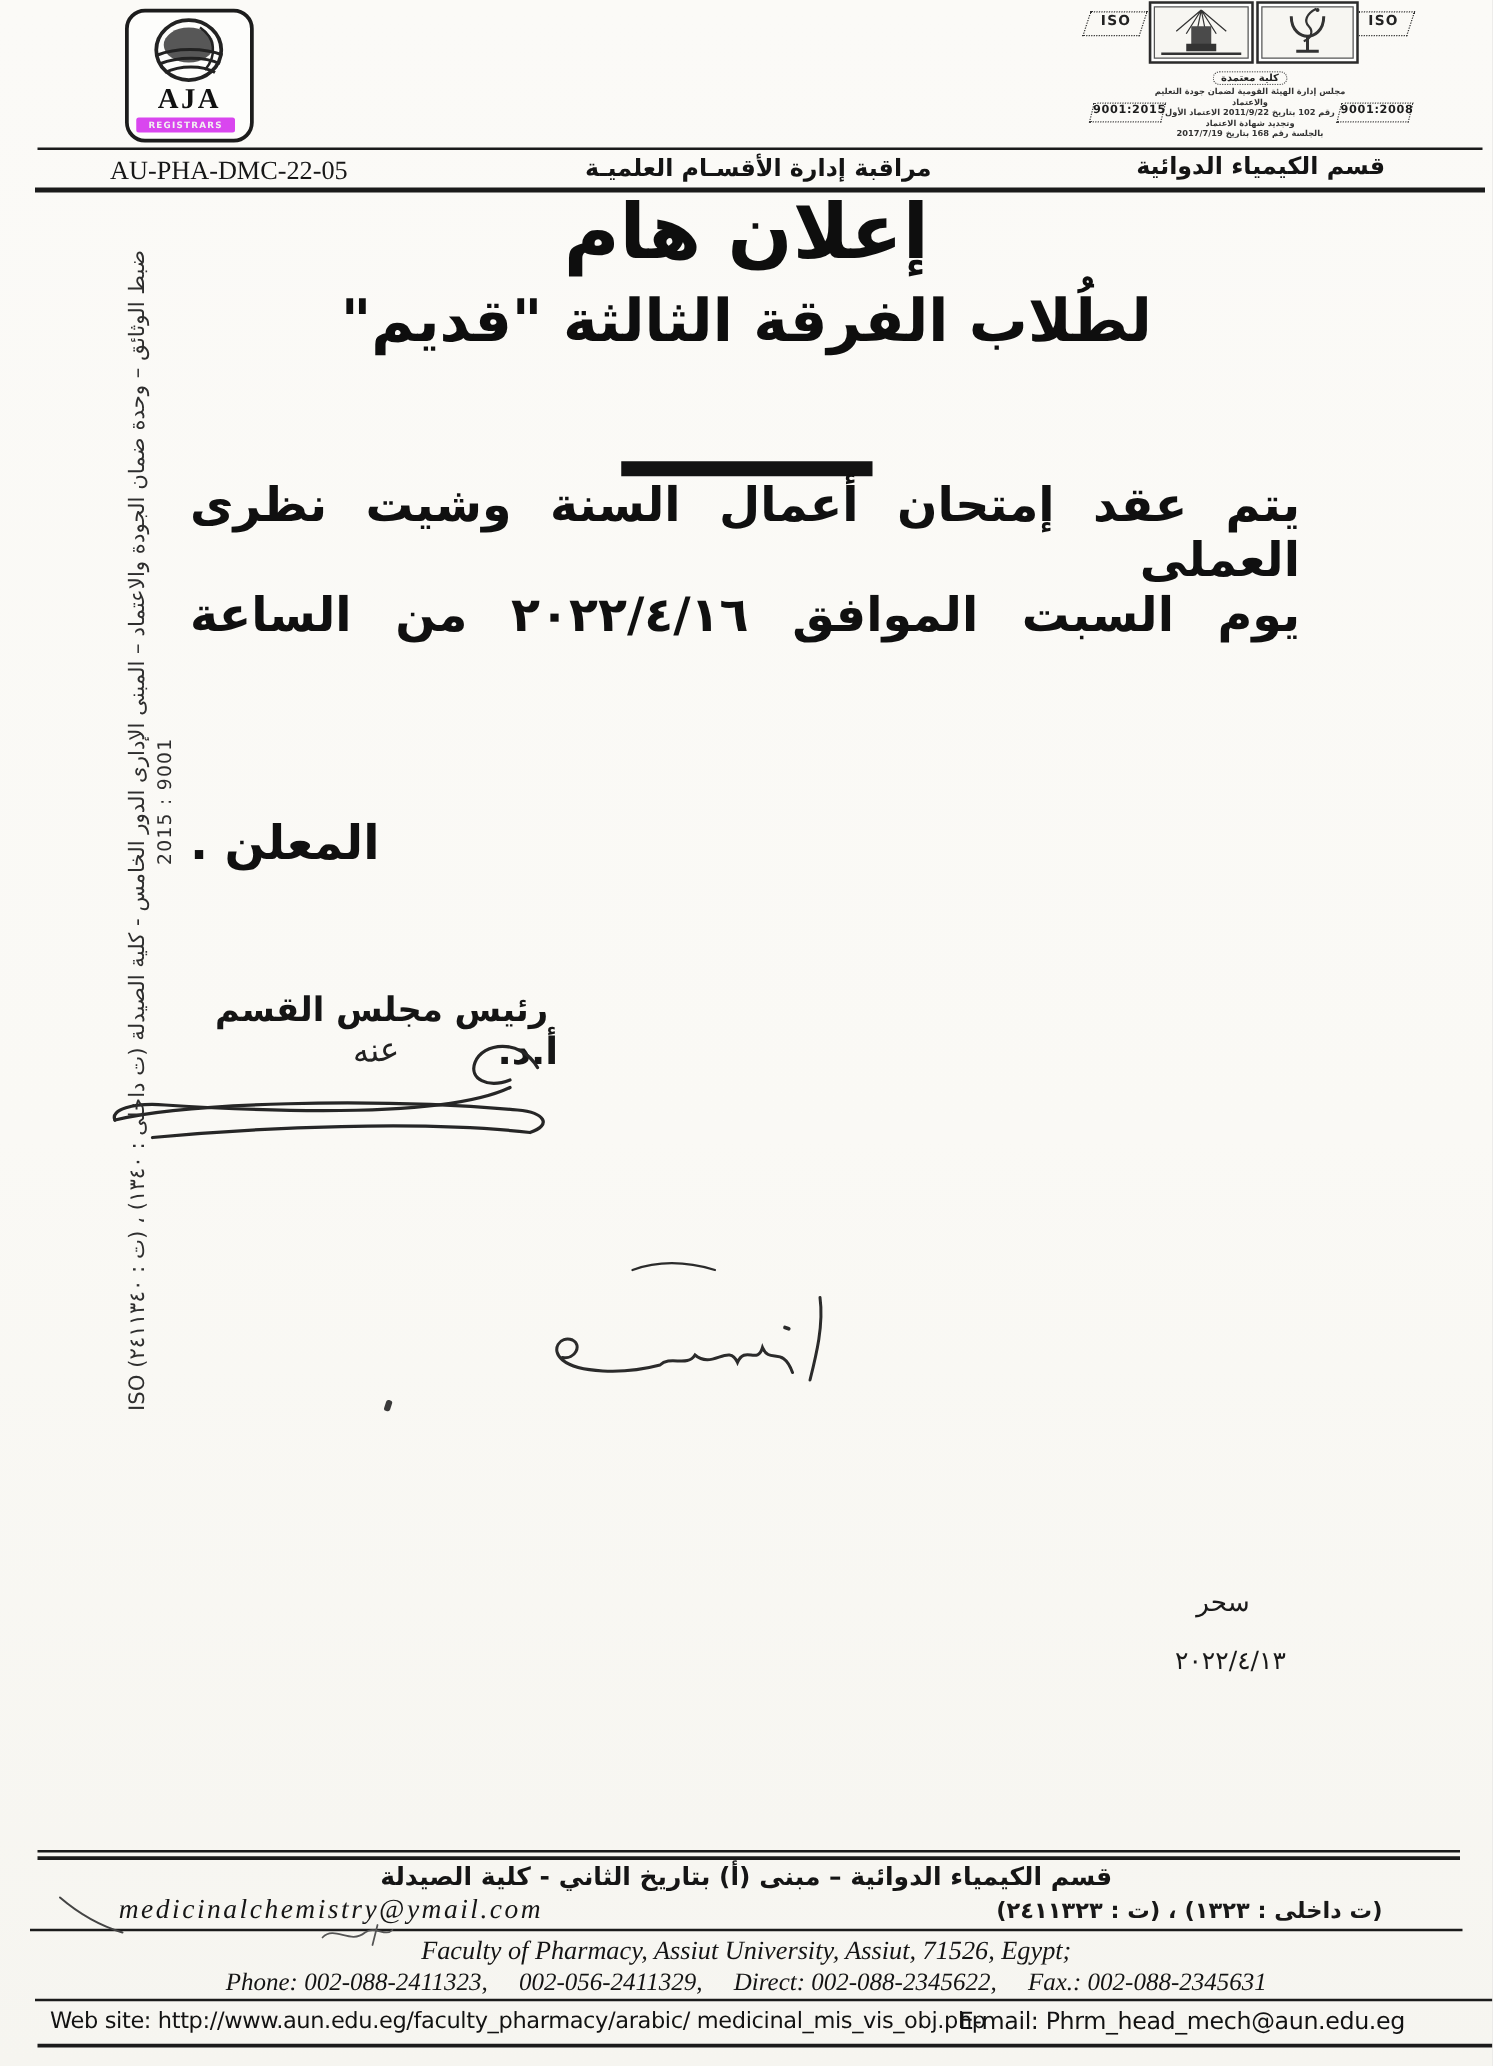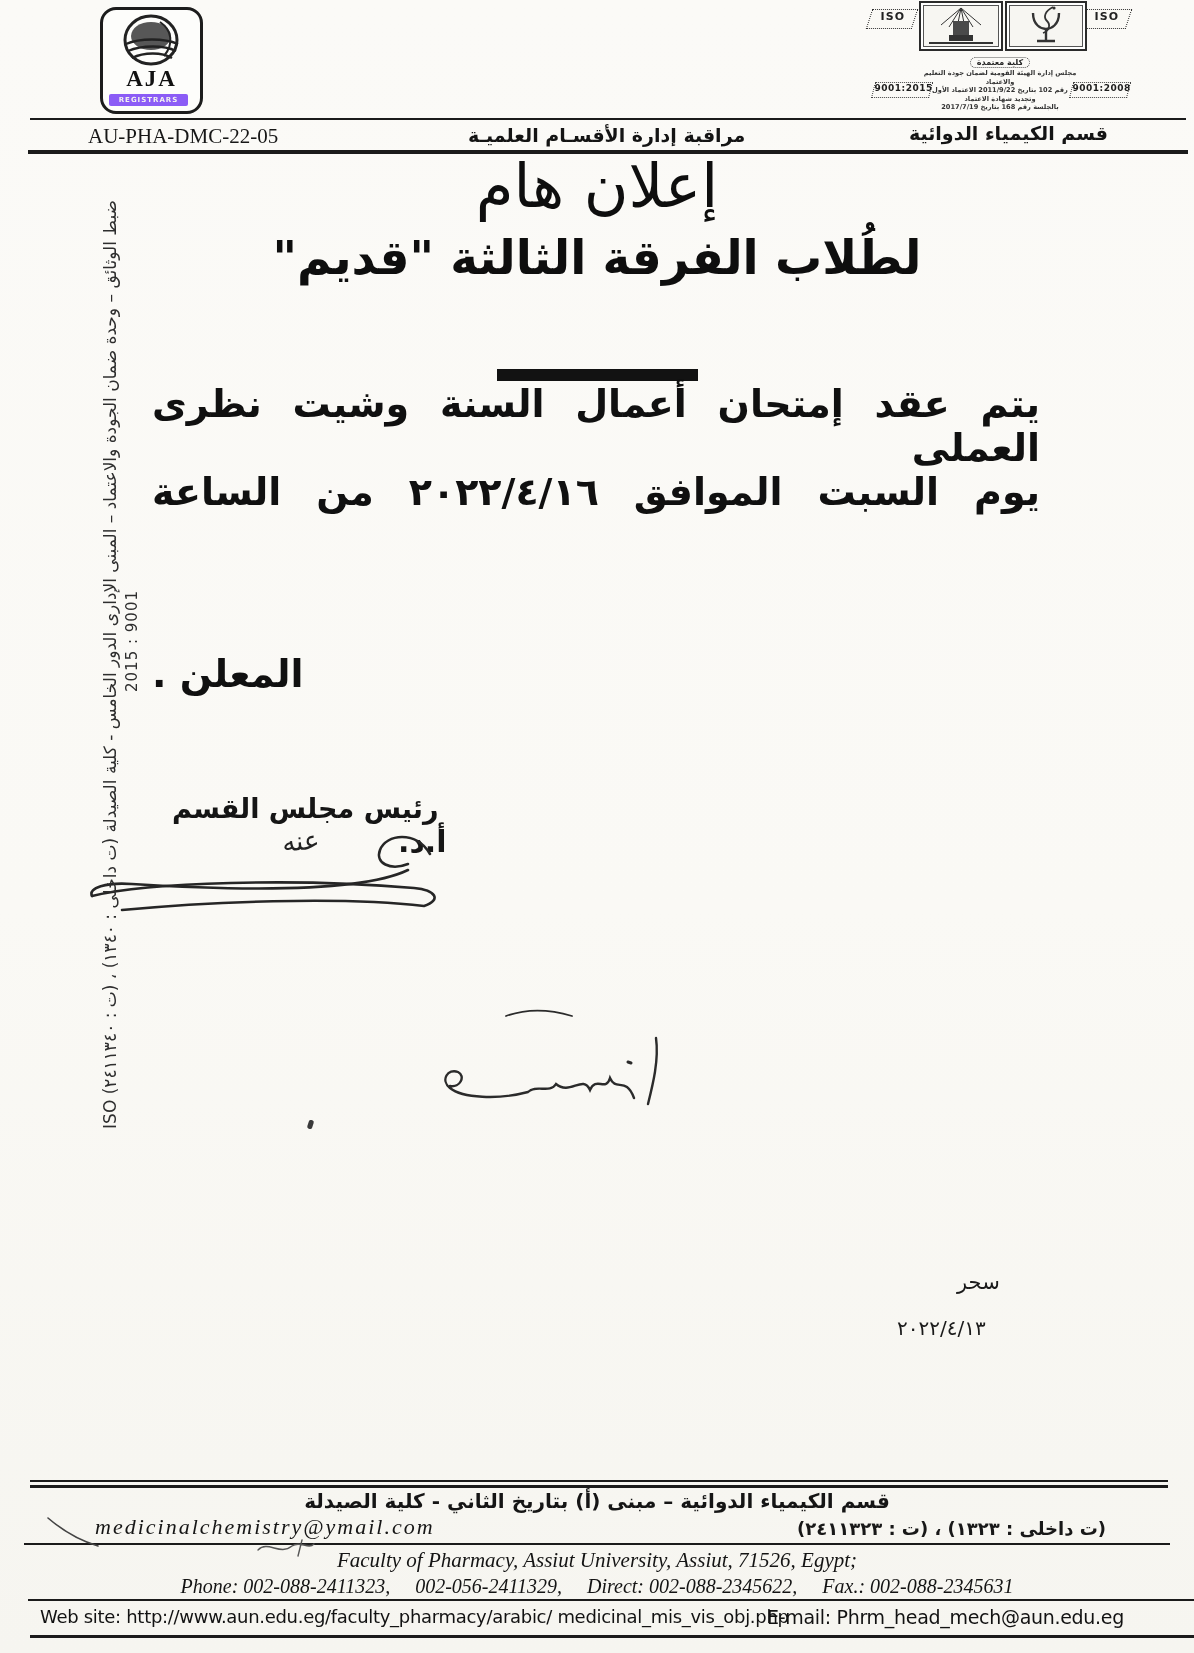--- a/index.html
+++ b/index.html
@@ -13,40 +13,40 @@
     font-family:"DejaVu Sans",sans-serif;
   }
   .abs{position:absolute;}
   .rtl{direction:rtl;unicode-bidi:embed;}
   .ltr{direction:ltr;}
   .serif{font-family:"Liberation Serif","DejaVu Serif",serif;}
 
   
   .aja-box{left:100px;top:7px;width:97px;height:101px;border:3px solid #1c1c1c;border-radius:16px;background:#fdfdfb;}
   .aja-title{left:0;top:56px;width:100%;text-align:center;font-family:"Liberation Serif",serif;font-weight:bold;font-size:23px;letter-spacing:2px;color:#111;}
-  .aja-band{left:6px;top:84px;width:79px;height:12px;background:#8b5cf6;border-radius:2px;text-align:center;}
+  .aja-band{left:6px;top:84px;width:79px;height:12px;background:#d946ef;border-radius:2px;text-align:center;}
   .aja-band span{color:#f2f2f0;font-size:7px;letter-spacing:1px;font-weight:bold;line-height:12px;display:block;}
 
   
   .stamp{border:2px solid #2b2b2b;background:#f7f6f2;box-shadow:inset 0 0 0 2px #fff,inset 0 0 0 3px #555;}
   .iso-ribbon{border:1px dotted #333;transform:skewX(-18deg);background:#faf9f5;text-align:center;}
   .iso-ribbon span{display:block;transform:skewX(18deg);font-weight:bold;font-size:11px;letter-spacing:1px;color:#222;}
   .cert-chip{border:1px dotted #444;transform:skewX(-14deg);text-align:center;}
   .cert-chip span{display:block;transform:skewX(14deg);font-weight:bold;font-size:9px;color:#1d1d1d;letter-spacing:0.5px;}
   .acc-lines{text-align:center;color:#222;}
   .acc-l1{font-size:8px;font-weight:bold;border:1px dotted #555;border-radius:6px;display:inline-block;padding:0 6px;}
   .acc-small{font-size:6.6px;line-height:8.5px;font-weight:bold;color:#333;}
 
   
   .rule{background:#1b1b1b;}
   .hdr-code{font-size:21px;color:#171717;}
   .hdr-ar{font-weight:bold;font-size:19px;color:#141414;}
 
   
-  .title1{left:0;top:150px;width:100%;text-align:center;font-size:61px;font-weight:400;color:#0e0e0e;}
+  .title1{left:0;top:150px;width:100%;text-align:center;font-size:61px;font-weight:700;color:#0e0e0e;}
   .title2{left:0;top:230px;width:100%;text-align:center;font-size:47px;font-weight:800;color:#0e0e0e;}
   .title-bar{left:497px;top:369px;width:201px;height:12px;background:#121212;}
 
   
   .body-line{left:152px;width:888px;font-size:38px;font-weight:700;color:#101010;}
   .jst{text-align:justify;text-align-last:justify;}
   .u-seg{border-bottom:4px solid #101010;padding-bottom:9px;}
 
   
   .sig-title{font-size:27px;font-weight:600;color:#151515;}
@@ -168,21 +168,21 @@
   <svg class="abs" style="left:420px;top:998px;" width="260" height="125" viewBox="0 0 260 125" role="img" aria-label="استلمت">
     <g fill="none" stroke="#2b2b2b" stroke-width="2.4" stroke-linecap="round">
       <path d="M86 18 C108 10 132 12 152 18" stroke-width="1.8"></path>
       <path d="M236 40 C239 62 233 86 228 106"></path>
       <path d="M208 64 l3 1" stroke-width="3"></path>
       <path d="M214 100 C206 78 196 94 190 80 C186 94 176 78 170 92 C163 76 150 98 136 86 C130 96 116 86 108 94 C78 102 42 100 30 90 C20 82 28 70 38 74 C46 78 40 90 30 88"></path>
     </g>
   </svg>
 
   <div class="abs note-name rtl" style="left:957px;top:1270px;">سحر</div>
-  <div class="abs note-date ltr" style="left:897px;top:1316px;">٢٠٢٢/٤/١٣</div>
+  <div class="abs note-date ltr" style="left:940px;top:1316px;">٢٠٢٢/٤/١٣</div>
 
   <div class="abs sidebar">
     <div class="sidebar-main">ضبط الوثائق – وحدة ضمان الجودة والاعتماد – المبنى الإدارى الدور الخامس - كلية الصيدلة (ت داخلى : ١٣٤٠) ، (ت : ٢٤١١٣٤٠) ISO</div>
     <div class="sidebar-cert">9001 : 2015</div>
   </div>
 
   <div class="abs rule" style="left:30px;top:1480px;width:1138px;height:1.5px;"></div>
   <div class="abs rule" style="left:30px;top:1485px;width:1138px;height:3px;"></div>
 
   <div class="abs ftr-dept rtl">قسم الكيمياء الدوائية – مبنى (أ) بتاريخ الثاني - كلية الصيدلة</div>

